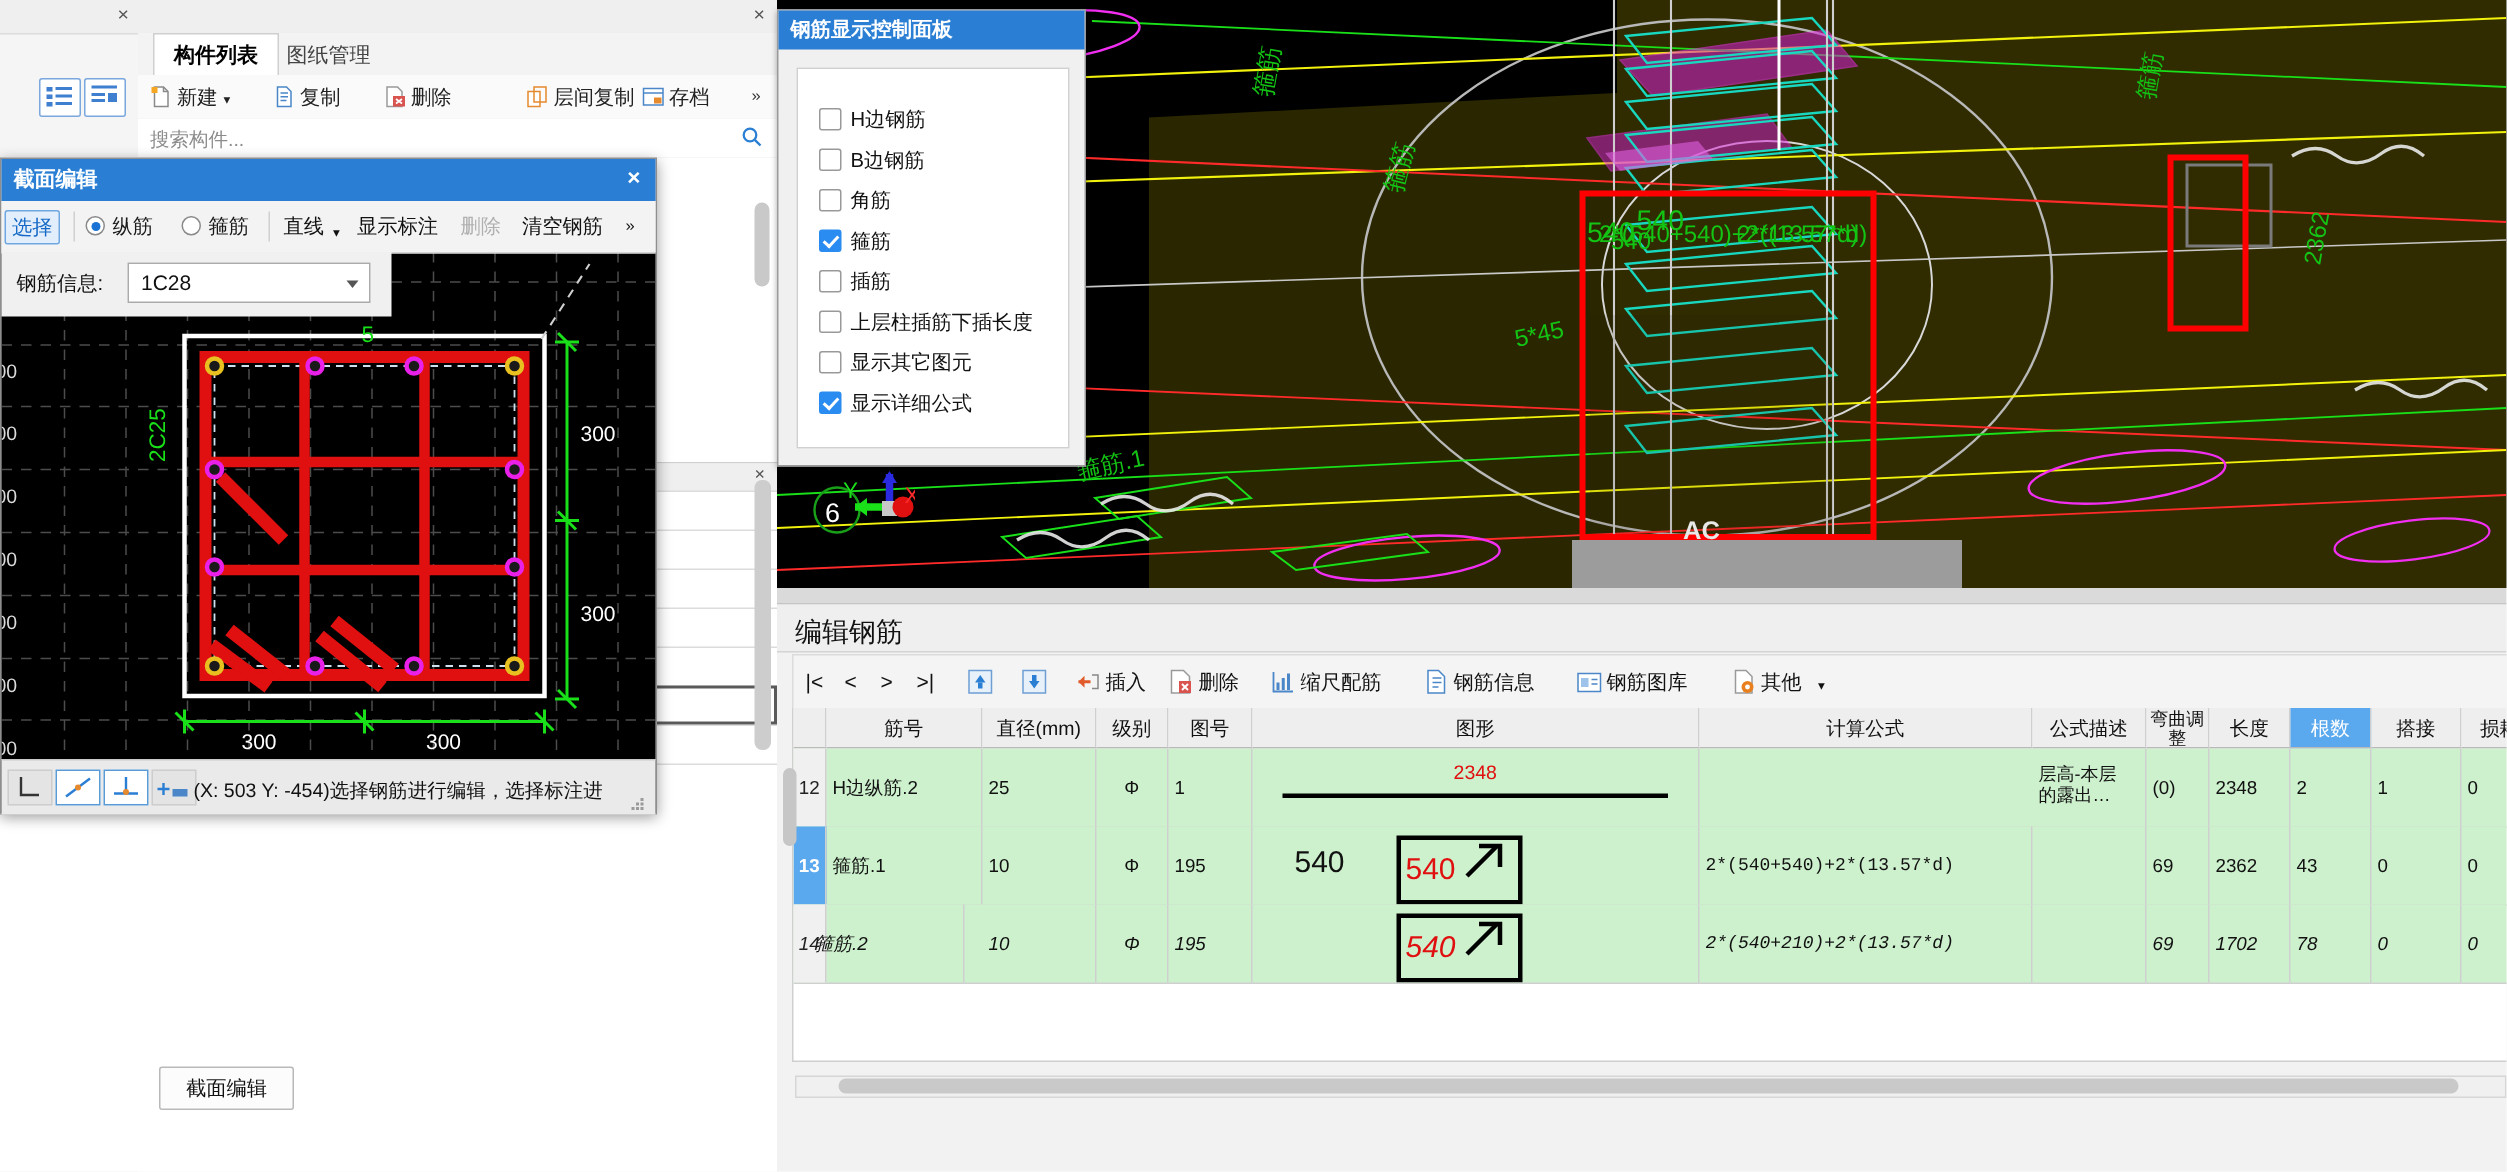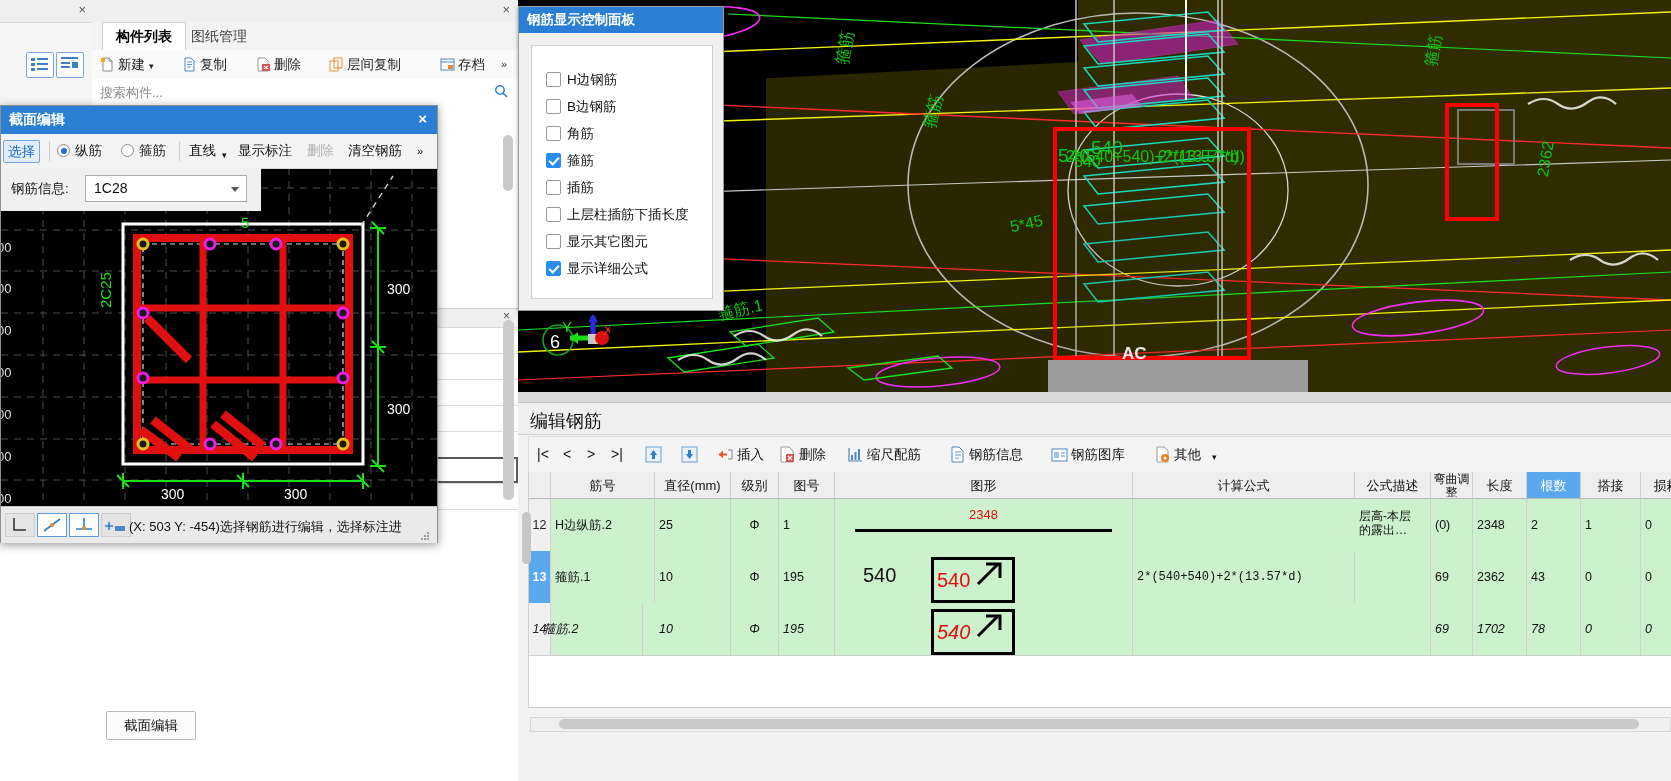--- a/index.html
+++ b/index.html
@@ -204,29 +204,29 @@
     </div>
     <div class="tbi" style="left:164px;">
       <span class="ic">
         <svg width="15" height="15" viewBox="0 0 15 15">
             <path d="M2 1h7l3 3v10H2z" fill="#fff" stroke="#9a9a9a"></path>
             <rect x="6" y="7" width="8" height="7" fill="#d9534f"></rect>
             <path d="M8 9l4 3M12 9l-4 3" stroke="#fff" stroke-width="1.2"></path>
           </svg>
       </span><span>删除</span>
     </div>
-    <div class="tbi" style="left:237px;text-align:right;">
+    <div class="tbi" style="left:259px;text-align:right;">
       <span class="ic">
         <svg width="15" height="15" viewBox="0 0 15 15">
             <rect x="1" y="4" width="8" height="10" fill="#fff" stroke="#e58a2e"></rect>
             <rect x="5" y="1" width="8" height="10" fill="none" stroke="#e58a2e"></rect>
           </svg>
       </span><span>层间复制</span>
     </div>
-    <div class="tbi" style="left:348px;text-align:right;">
+    <div class="tbi" style="left:336px;text-align:right;">
       <span class="ic">
         <svg width="15" height="15" viewBox="0 0 15 15">
             <rect x="1" y="2" width="13" height="11" fill="#fff" stroke="#4a86c8"></rect>
             <path d="M1 5h13" stroke="#4a86c8"></path>
             <rect x="8" y="8" width="5" height="4" fill="#e58a2e"></rect>
           </svg>
       </span><span>存档</span>
     </div>
     <div class="tbi" style="left:409px;font-size:11px;color:#333;">»</div>
   </div>
@@ -593,20 +593,21 @@
       <div class="td shape-cell" style="left:306px;width:298px;">
         <div style="position:absolute;left:28px;top:13px;font-size:16px;color:#701a75;margin-top:43px;">210</div>
         <div style="position:absolute;left:96px;top:6px;width:78px;height:40px;border:3px solid #000;">
           <svg width="72" height="34" style="position:absolute;left:0;top:0;">
               <path d="M44 24 L64 4" stroke="#000" stroke-width="3" fill="none"></path>
               <path d="M52 4 L66 4 L66 18" stroke="#000" stroke-width="3" fill="none"></path>
             </svg>
         </div>
         <div style="position:absolute;left:102px;top:18px;font-size:20px;color:#e01010;">540</div>
       </div>
+      <div class="td mono" style="left:604px;width:222px;">2*(540+210)+2*(13.57*d)</div>
       <div class="td" style="left:826px;width:76px;"></div>
       <div class="td" style="left:902px;width:42px;">69</div>
       <div class="td" style="left:944px;width:54px;">1702</div>
       <div class="td" style="left:998px;width:54px;">78</div>
       <div class="td" style="left:1052px;width:60px;">0</div>
       <div class="td" style="left:1112px;width:72px;">0</div>
     </div>
 
   </div>
 

